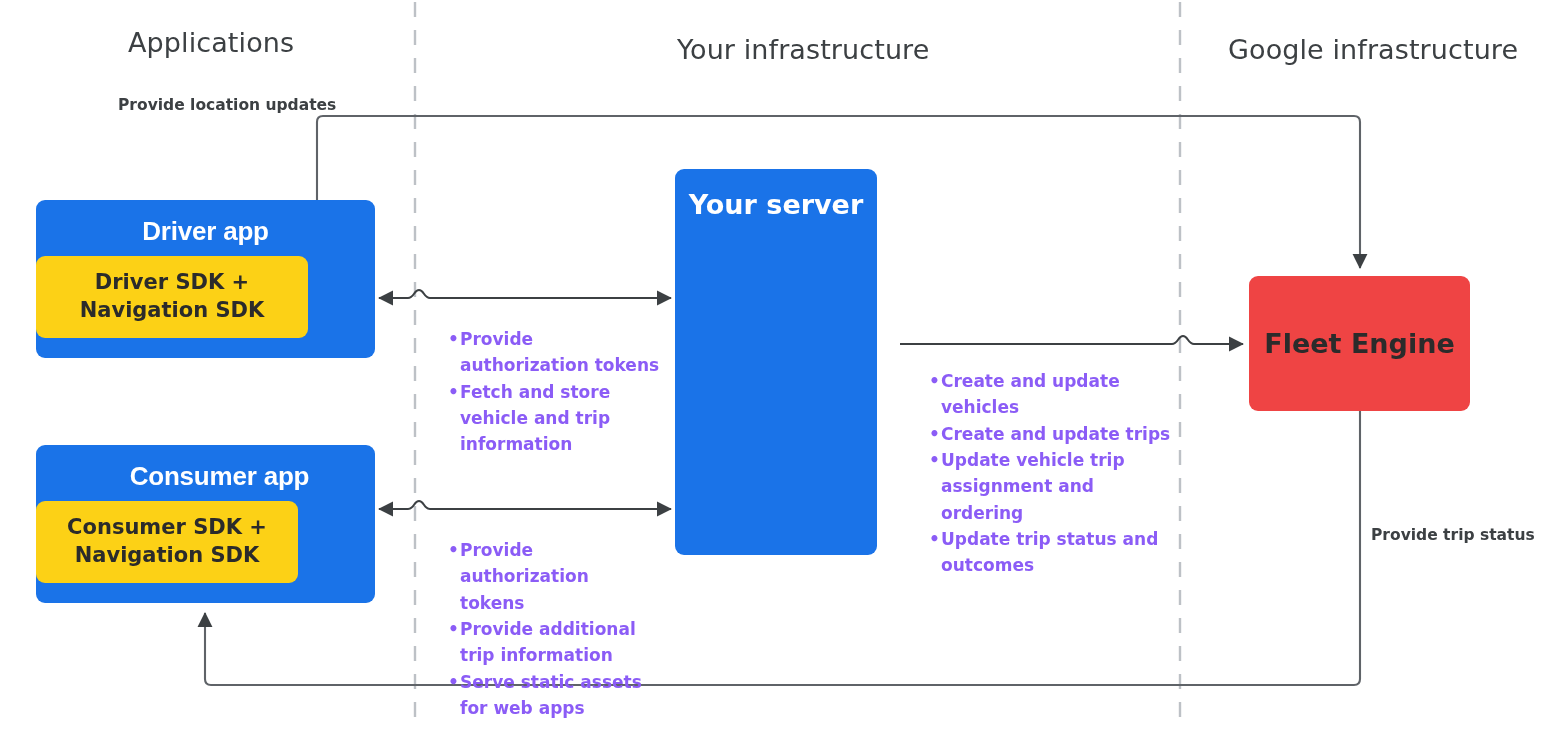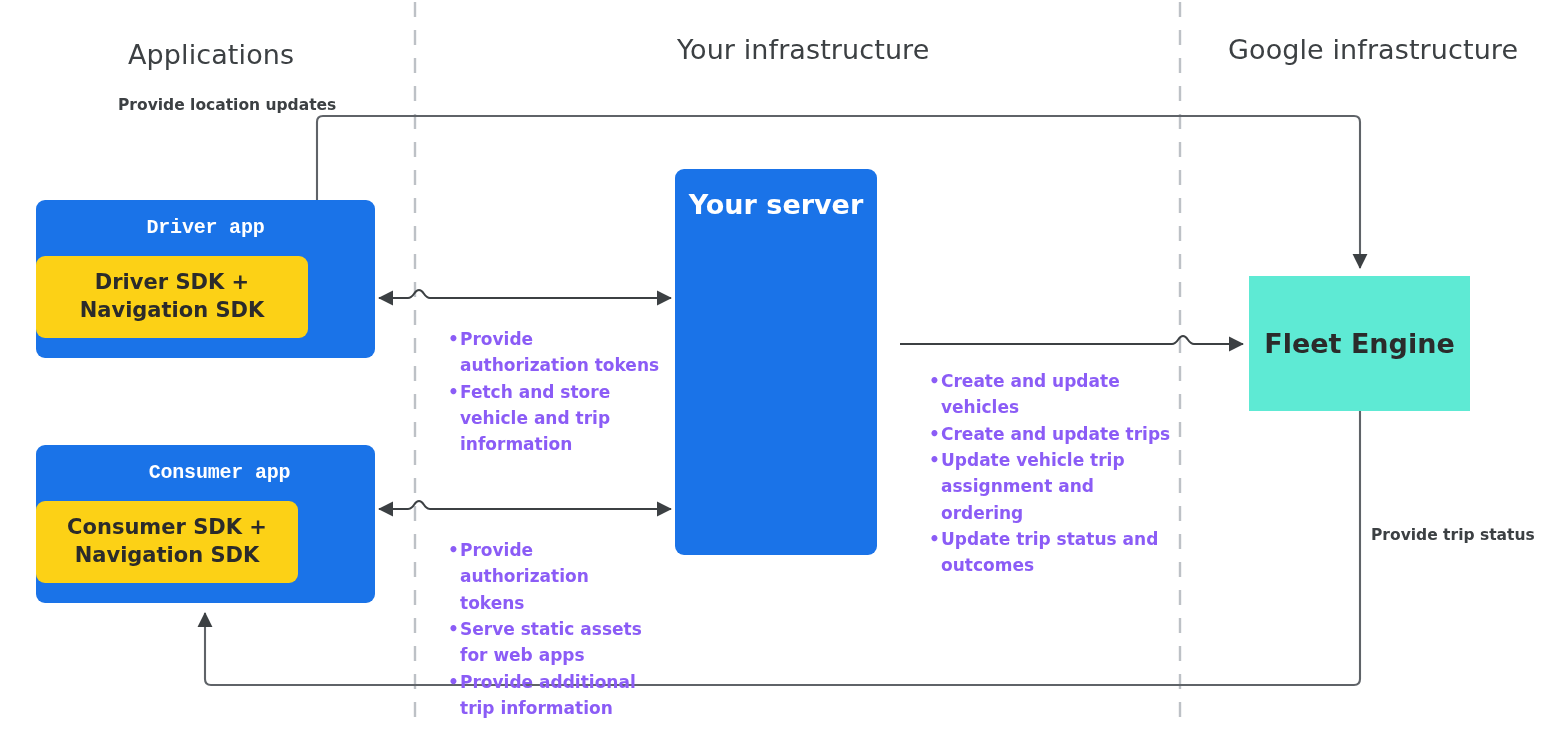--- a/index.html
+++ b/index.html
@@ -29,40 +29,40 @@
   
   .zone-label {
     position: absolute;
     font-family: "DejaVu Sans", "Liberation Sans", sans-serif;
     font-size: 27px;
     font-weight: 400;
     color: #3c4043;
     white-space: nowrap;
     letter-spacing: 0.1px;
   }
-  #zone-applications { left: 128px; top: 39px; }
+  #zone-applications { left: 128px; top: 27px; }
   #zone-your-infra   { left: 677px; top: 34px; }
   #zone-google-infra { left: 1228px; top: 34px; }
 
   
   .app-box {
     position: absolute;
     background: #1a73e8;
     border-radius: 9px;
     box-sizing: border-box;
   }
   .app-title {
     position: absolute;
     left: 0;
     right: 0;
     text-align: center;
     color: #ffffff;
-    font-size: 20px;
-    font-weight: 700;
-    font-family: Liberation Mono, monospace;
+    font-size: 26px;
+    font-weight: 700;
+    font-family: Liberation Sans, sans-serif;
     letter-spacing: -0.2px;
   }
   
   .sdk-chip {
     position: absolute;
     background: #fcd116;
     border-radius: 9px;
     display: flex;
     align-items: center;
     justify-content: center;
@@ -97,22 +97,22 @@
     color: #ffffff;
     font-size: 27px;
     font-weight: 700;
     font-family: "DejaVu Sans", "Liberation Sans", sans-serif;
   }
 
   
   #fleet-engine {
     position: absolute;
     left: 1249px; top: 276px; width: 221px; height: 135px;
-    background: #5eead4;
-    border-radius: 0;
+    background: #ef4444;
+    border-radius: 9px;
     display: flex;
     align-items: center;
     justify-content: center;
   }
   #fleet-engine-title {
     color: #2b2b2b;
     font-size: 27px;
     font-weight: 700;
     font-family: "DejaVu Sans", "Liberation Sans", sans-serif;
   }
@@ -219,22 +219,22 @@
     <div id="fleet-engine-title">Fleet Engine</div>
   </div>
 
   <ul class="bullet-list" id="bullets-driver-server">
       <li>Provide authorization tokens</li>
       <li>Fetch and store vehicle and trip information</li>
     </ul>
 
   <ul class="bullet-list" id="bullets-consumer-server">
       <li>Provide authorization tokens</li>
+      <li>Provide additional trip information</li>
       <li>Serve static assets for web apps</li>
-      <li>Provide additional trip information</li>
     </ul>
 
   <ul class="bullet-list" id="bullets-server-fleet">
       <li>Create and update vehicles</li>
       <li>Create and update trips</li>
       <li>Update vehicle trip assignment and ordering</li>
       <li>Update trip status and outcomes</li>
     </ul>
 
 </div>

